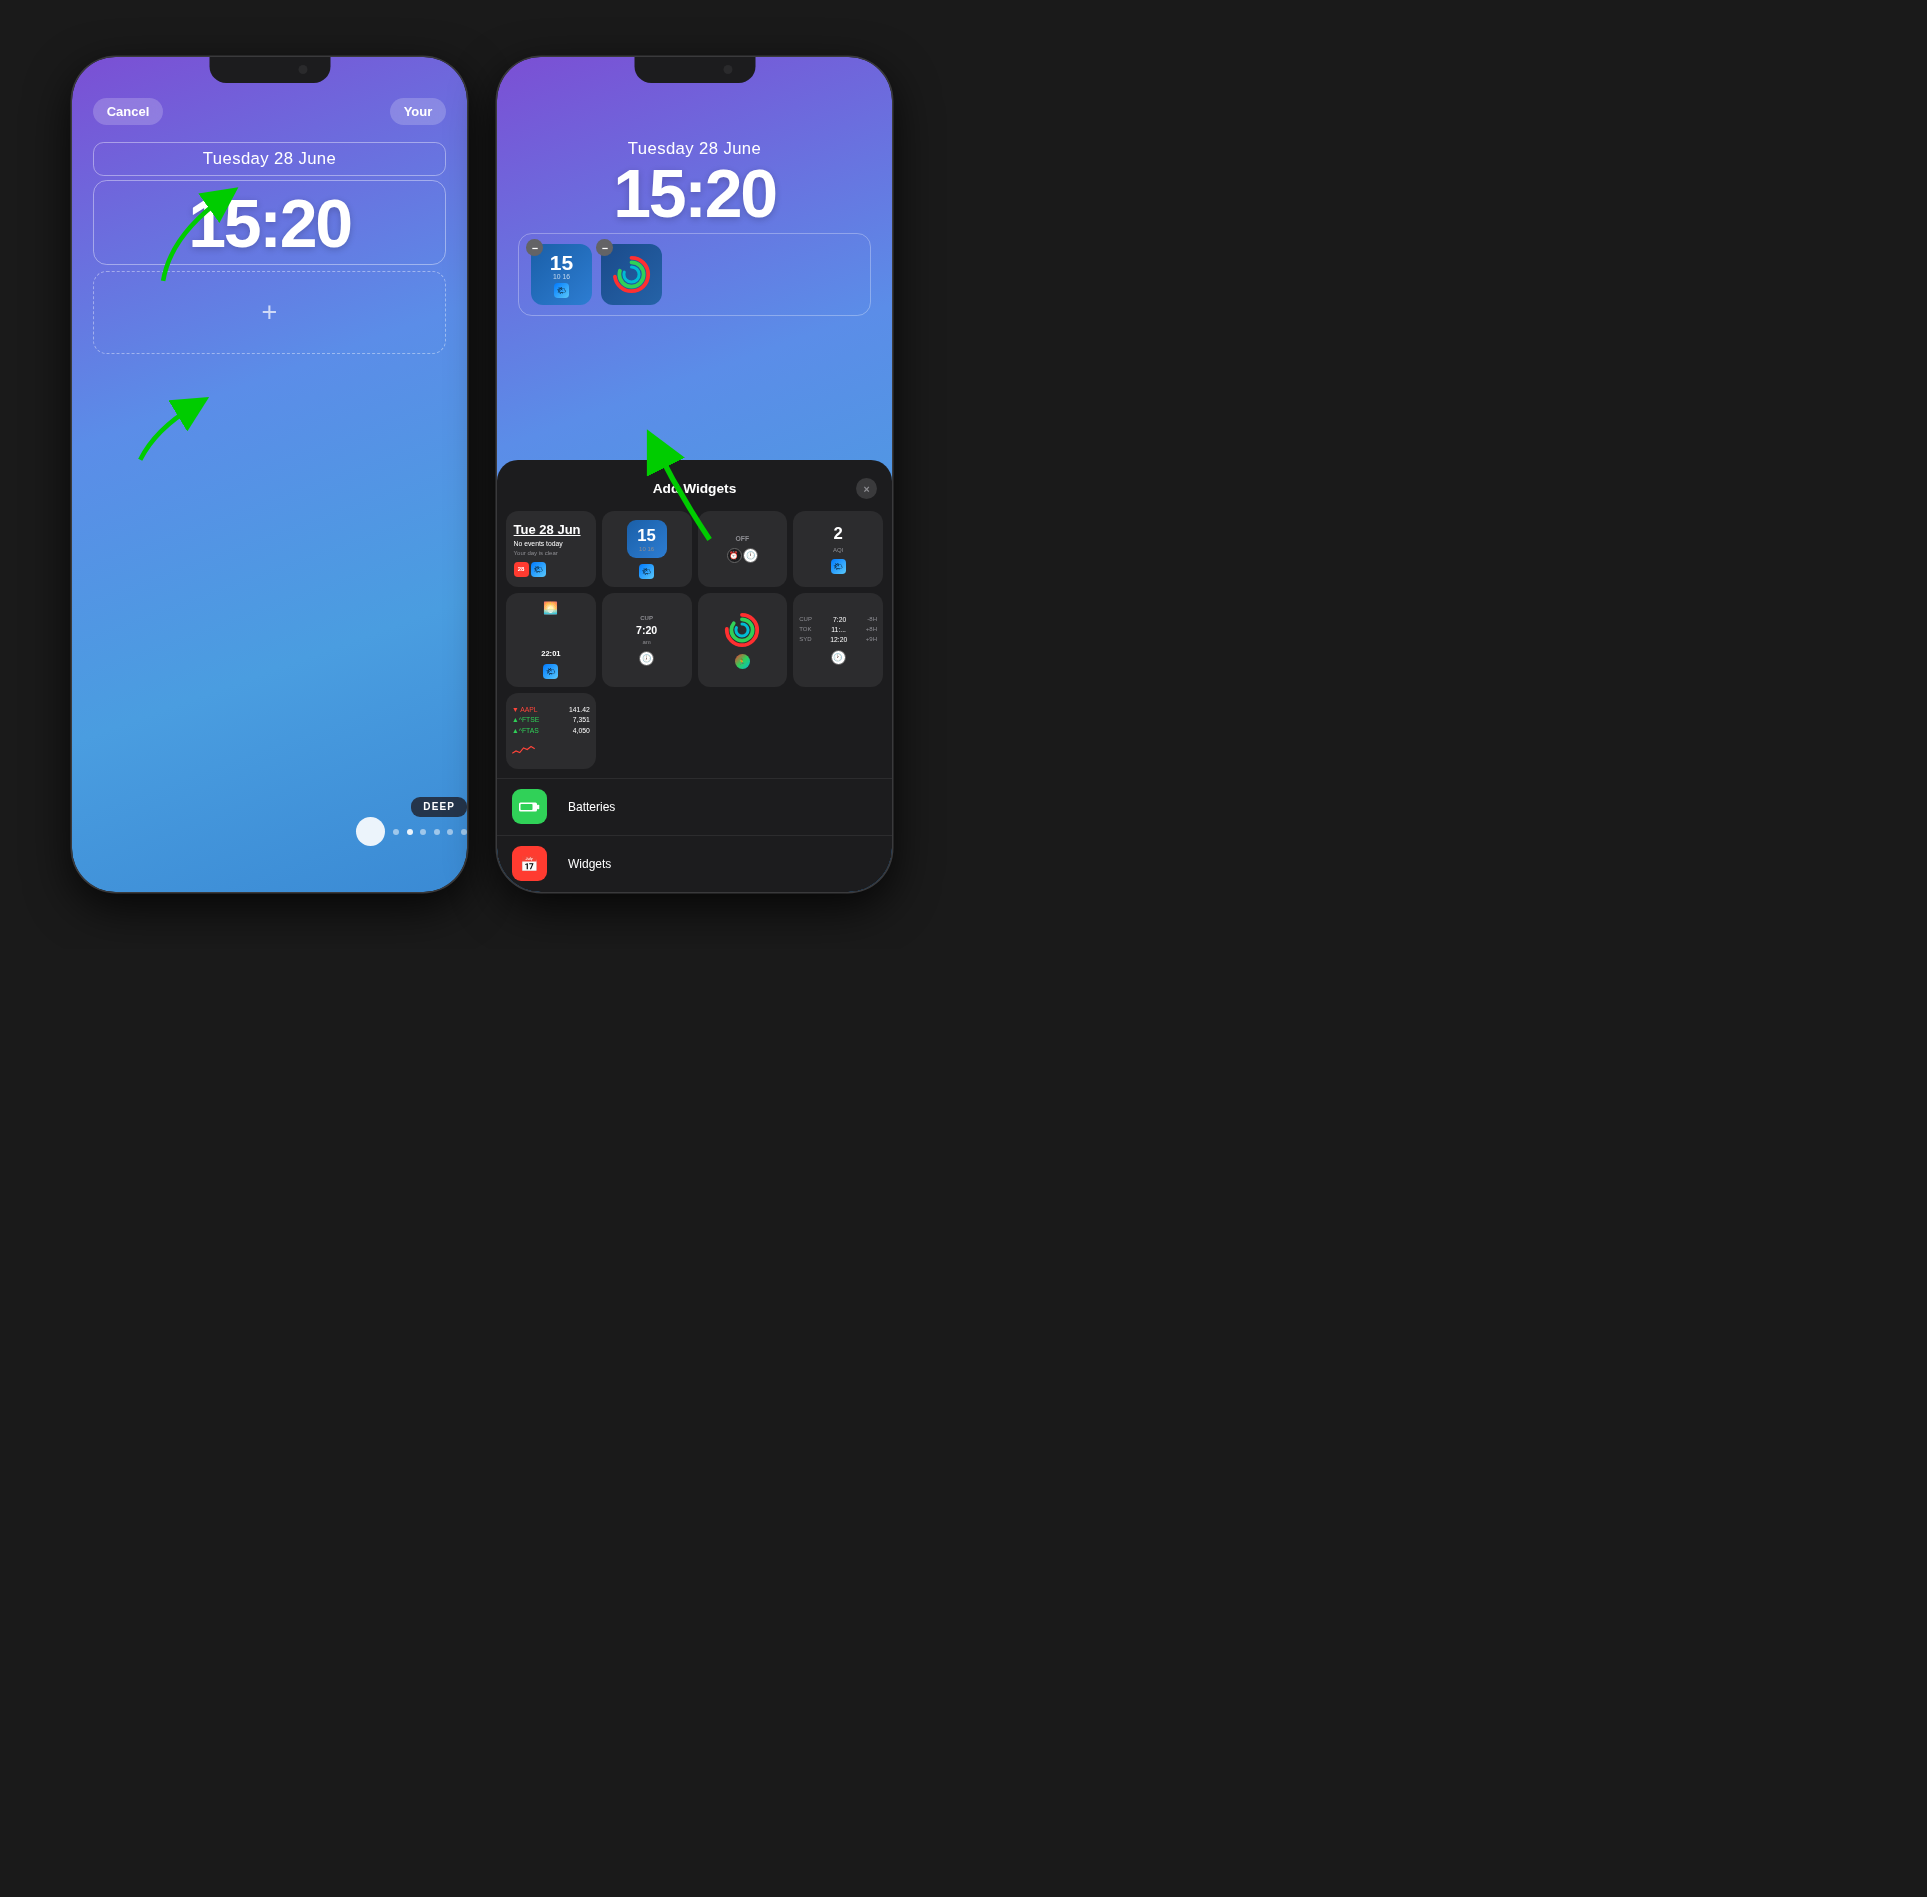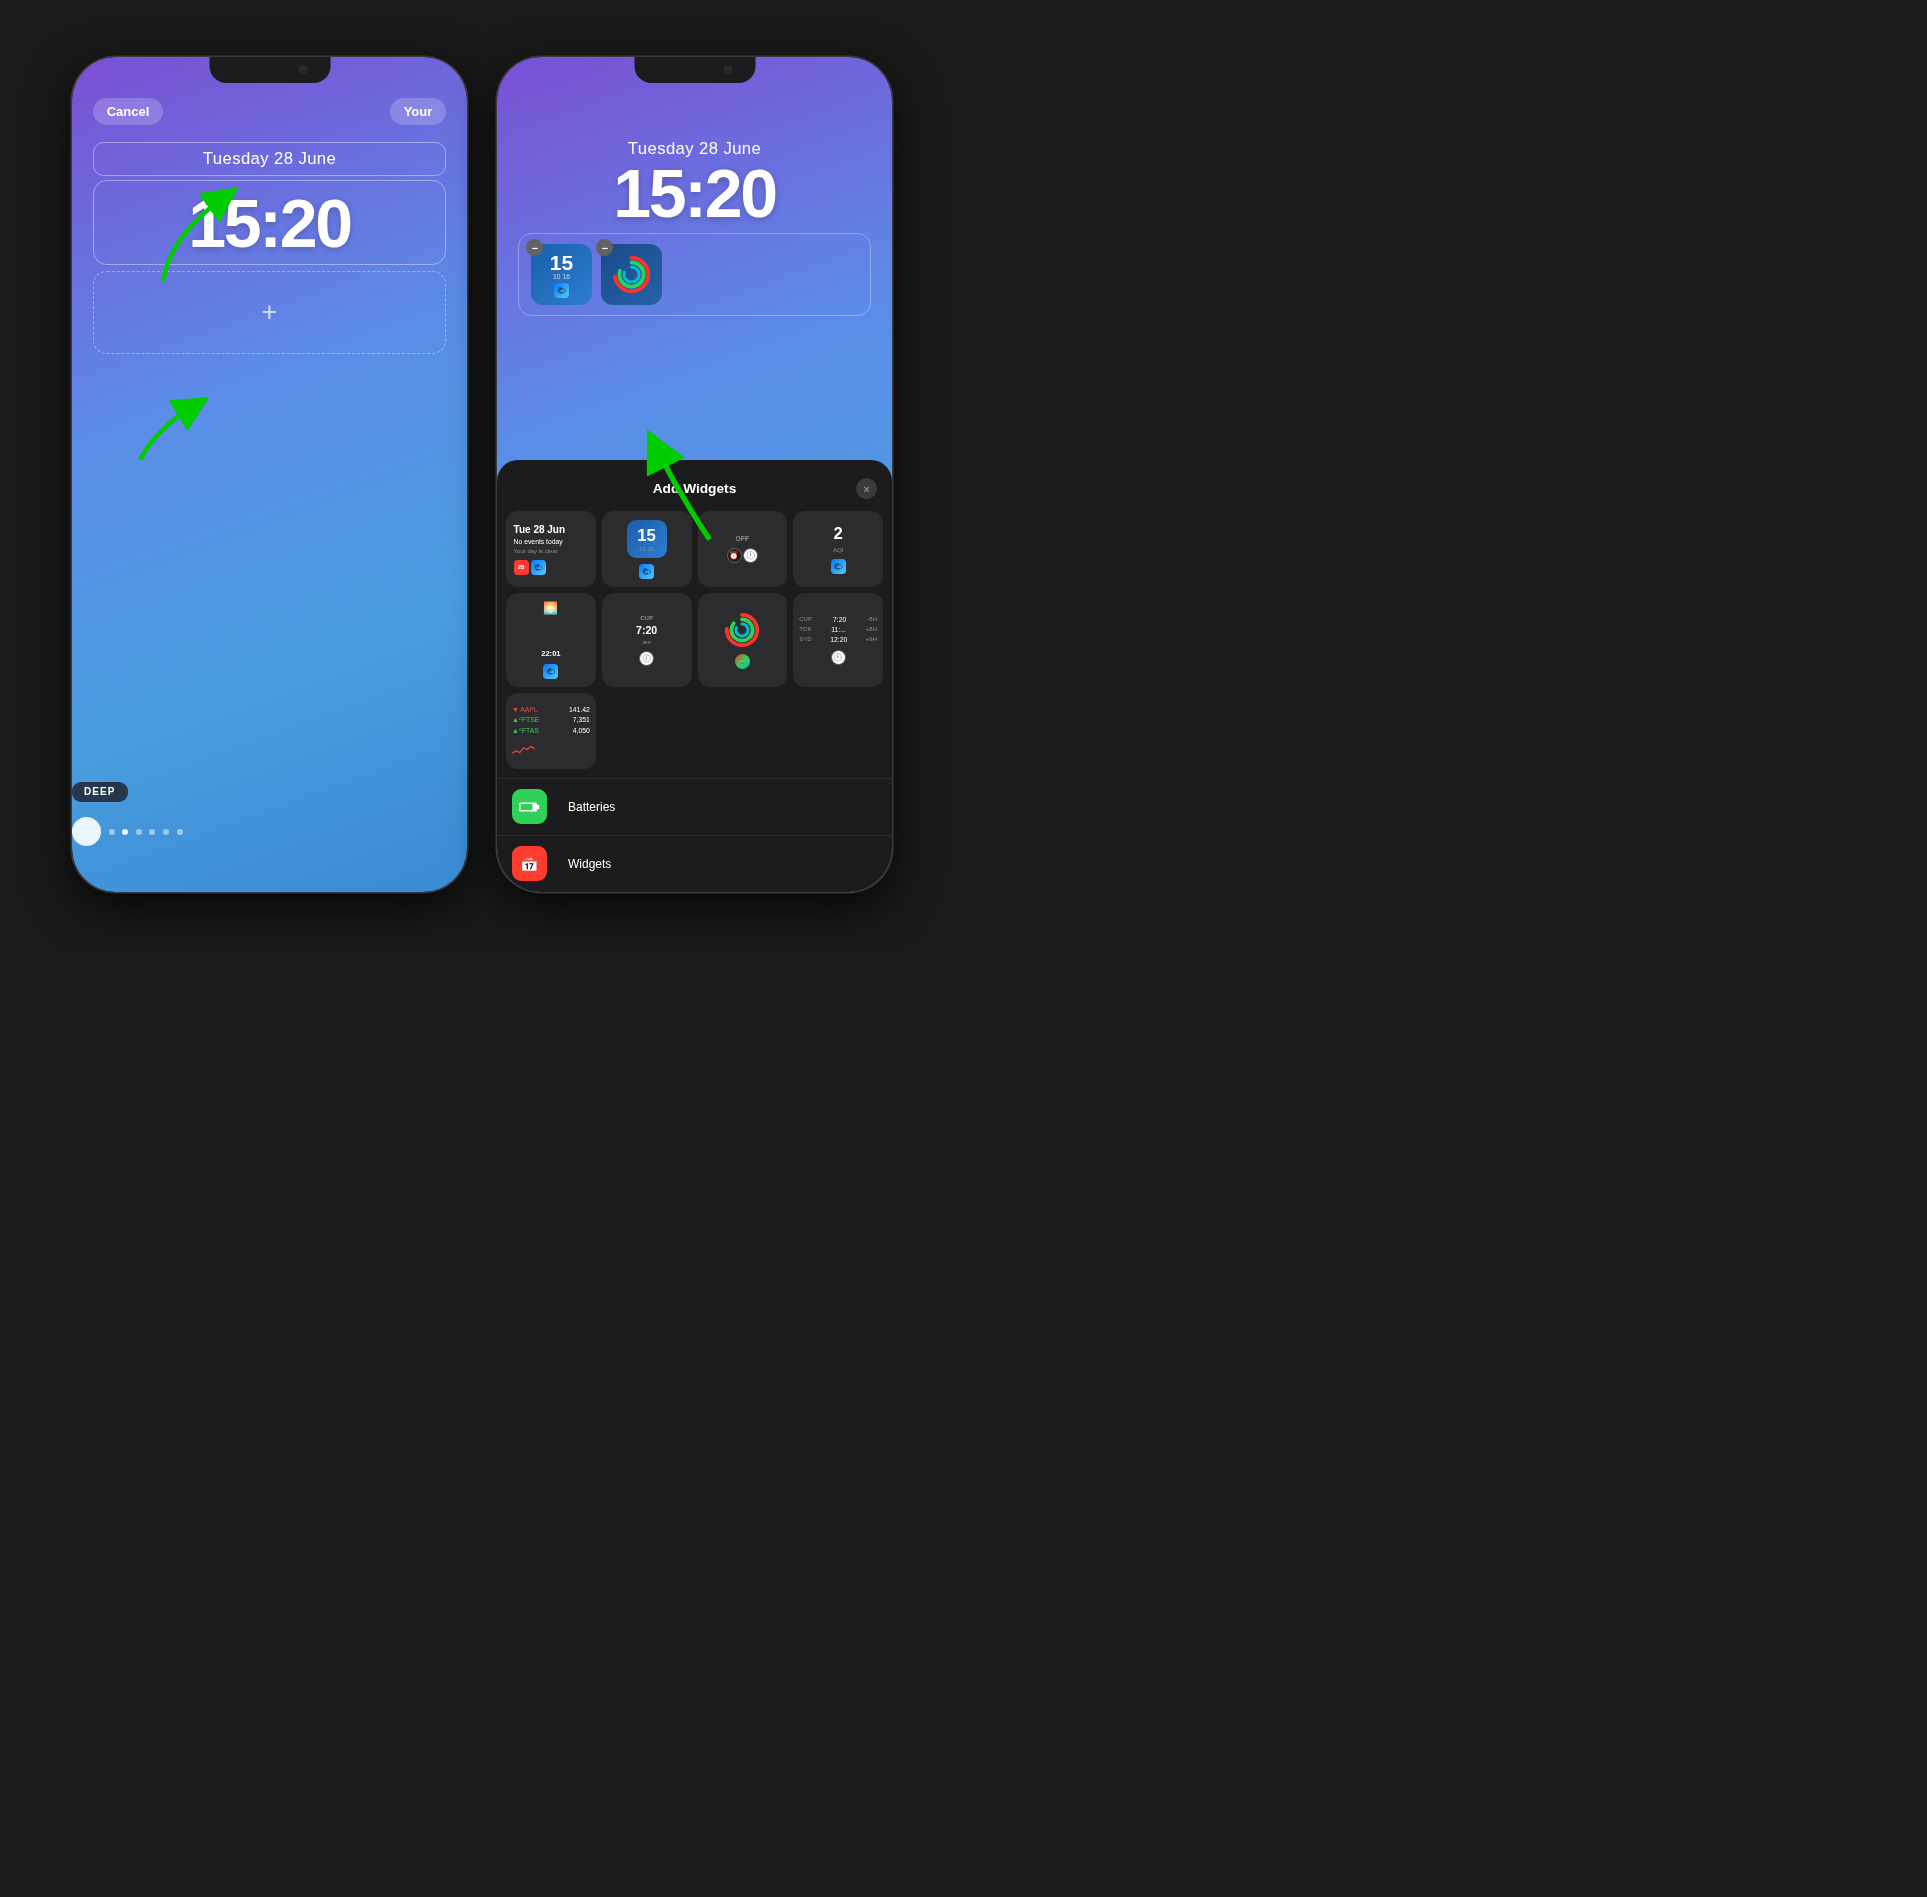--- a/index.html
+++ b/index.html
@@ -141,22 +141,21 @@
     }
 
     
     .left-bottom {
       position: absolute;
       bottom: 46px;
       left: 0;
       right: 0;
       display: flex;
       flex-direction: column;
-      align-items: flex-start;
-      gap: 15px;
+      align-items: flex-end;
     }
     .wallpaper-label {
       background: rgba(30,30,40,0.8);
       color: white;
       font-size: 10px;
       font-weight: 600;
       padding: 4.6px 12px;
       border-radius: 9px;
       letter-spacing: 1.1px;
     }
@@ -308,23 +307,24 @@
       align-items: center;
       gap: 3px;
       min-height: 76px;
       justify-content: center;
     }
 
     .wc-calendar {
       background: #2c2c2e;
     }
     .wc-title {
-      font-size: 10px;
+      font-size: 13px;
       font-weight: 600;
       color: white;
+      text-decoration: underline;
     }
 
     .wc-clock-num {
       color: white;
       font-size: 16.7px;
       font-weight: 700;
     }
     .wc-clock-sub {
       color: #8e8e93;
       font-size: 6px;

